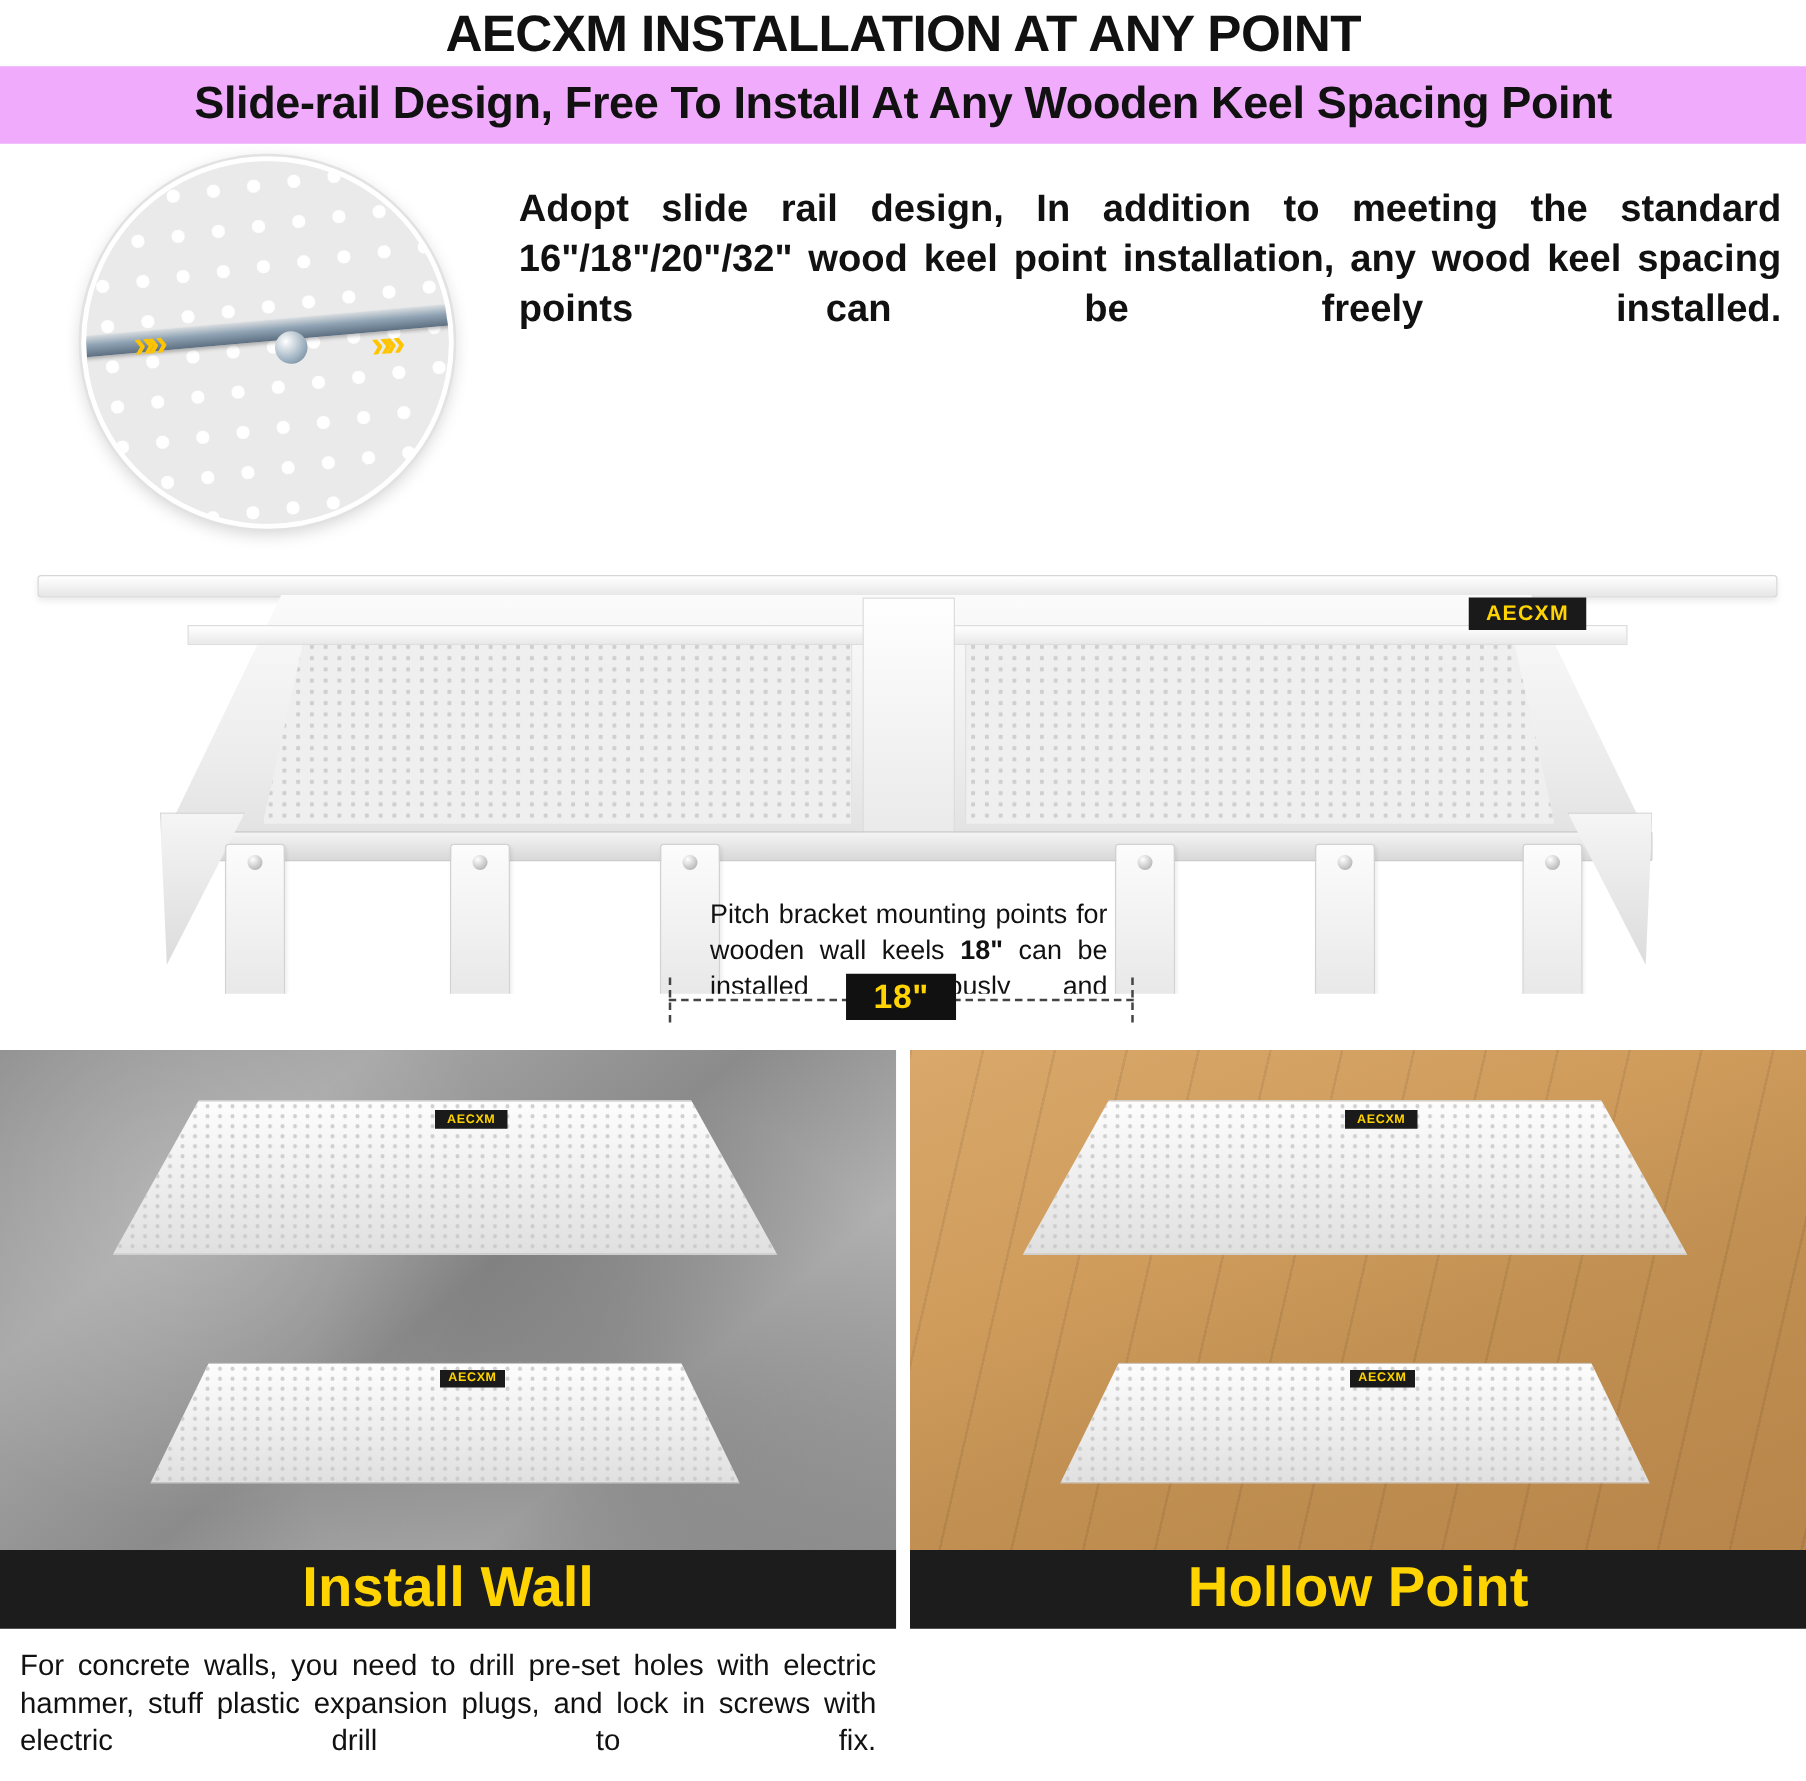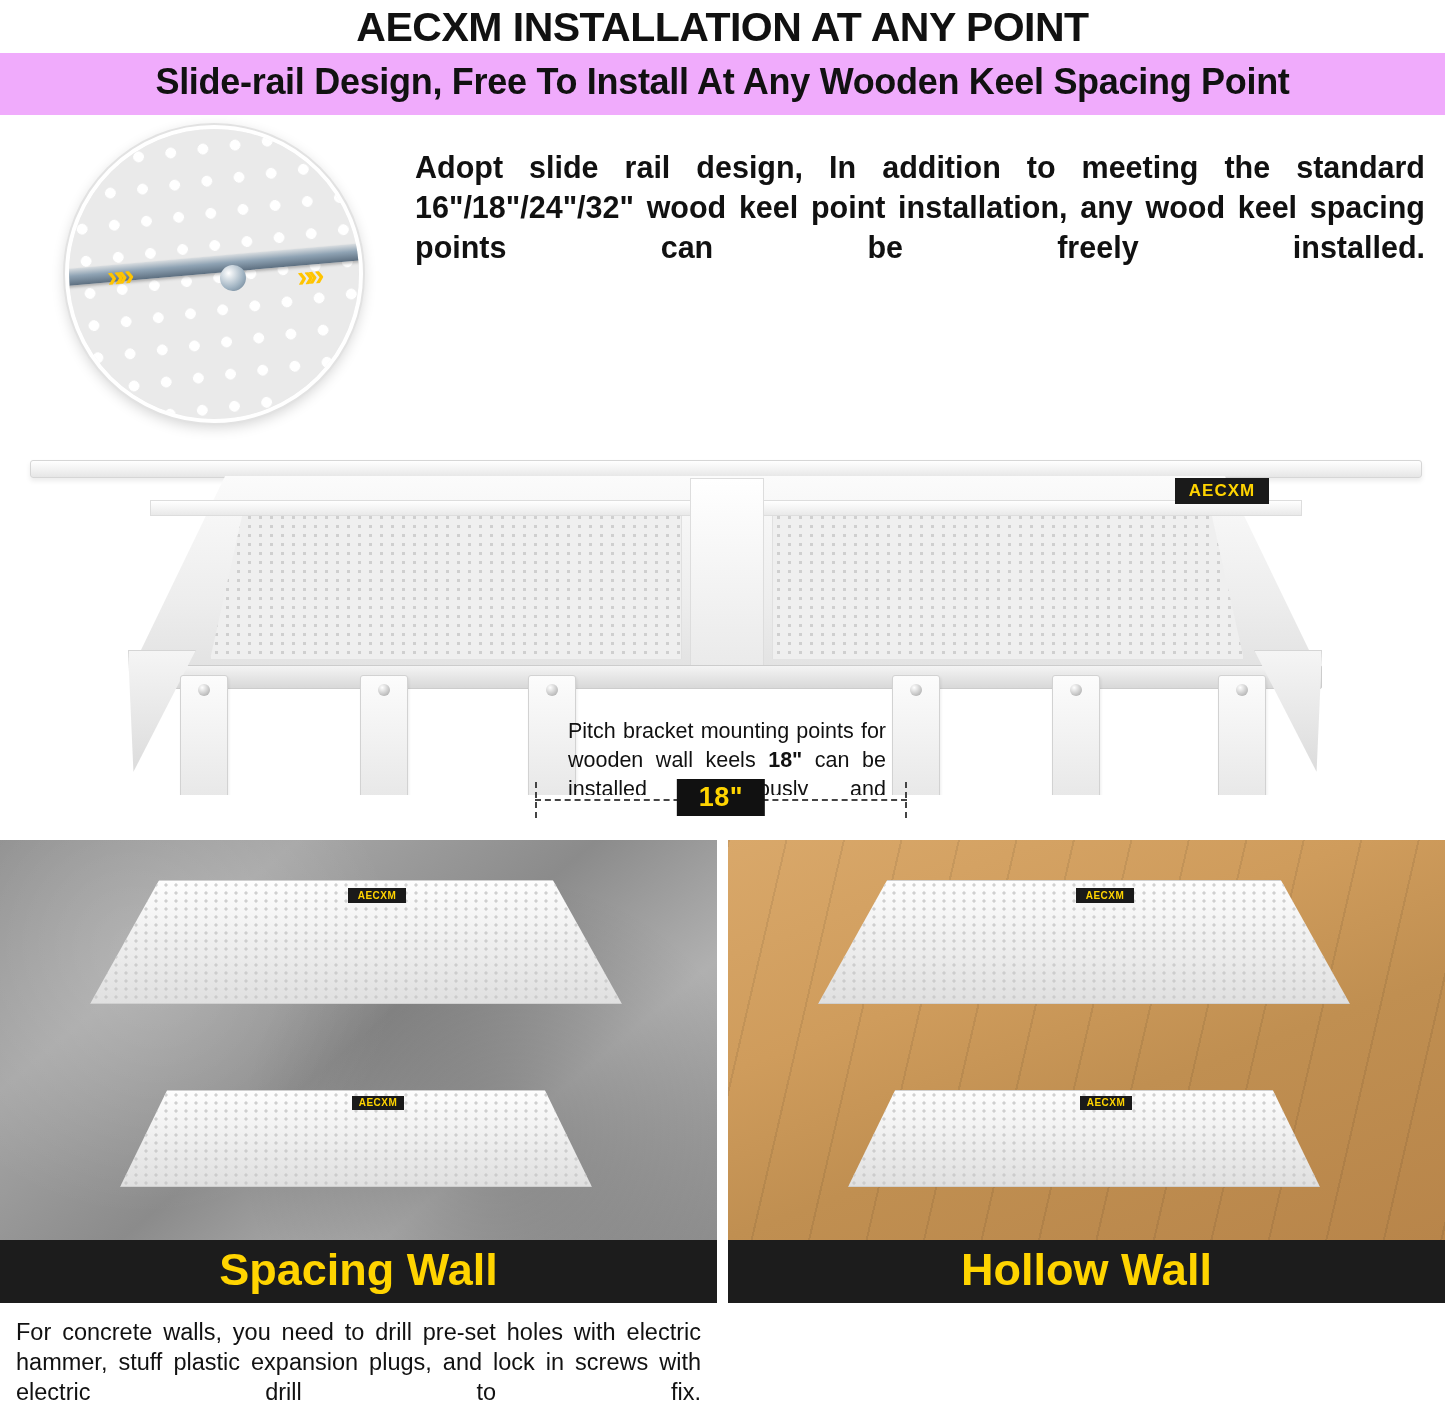--- a/index.html
+++ b/index.html
@@ -341,21 +341,21 @@
   }
 </style>
 </head>
 <body>
 
 <div class="headline">AECXM INSTALLATION AT ANY POINT</div>
 <div class="yellow-band">Slide-rail Design, Free To Install At Any Wooden Keel Spacing Point</div>
 
 <div class="hero">
 
-  <div class="hero-text">Adopt slide rail design, In addition to meeting the standard 16"/18"/24"/32" wood keel point installation, any wood keel spacing points can be freely installed.</div>
+  <div class="hero-text">Adopt slide rail design, In addition to meeting the standard 16"/18"/20"/32" wood keel point installation, any wood keel spacing points can be freely installed.</div>
 
   <div class="magnifier">
     <div class="perf"></div>
     <div class="rail"></div>
     <div class="bolt"></div>
     <div class="chev left">»»</div>
     <div class="chev right">»»</div>
   </div>
 
   <div class="shelf">
@@ -415,31 +415,31 @@
     <div class="photo">
       <div class="mini top">
         <div class="mdeck"></div>
       </div>
       <div class="mini-logo" style="left:348px; top:48px; width:58px; height:15px; line-height:15px;">AECXM</div>
       <div class="mini bottom">
         <div class="mdeck"></div>
       </div>
       <div class="mini-logo" style="left:352px; top:256px; width:52px; height:14px; line-height:14px;">AECXM</div>
     </div>
-    <div class="title-bar">Spacing Wall</div>
+    <div class="title-bar">Install Wall</div>
     <div class="caption">For concrete walls, you need to drill pre-set holes with electric hammer, stuff plastic expansion plugs, and lock in screws with electric drill to fix.</div>
   </div>
 
   <div class="panel hollow">
     <div class="photo">
       <div class="mini top">
         <div class="mdeck"></div>
       </div>
       <div class="mini-logo" style="left:348px; top:48px; width:58px; height:15px; line-height:15px;">AECXM</div>
       <div class="mini bottom">
         <div class="mdeck"></div>
       </div>
       <div class="mini-logo" style="left:352px; top:256px; width:52px; height:14px; line-height:14px;">AECXM</div>
     </div>
-    <div class="title-bar">Hollow Wall</div>
+    <div class="title-bar">Hollow Point</div>
   </div>
 
 </div>
 
 </body></html>

